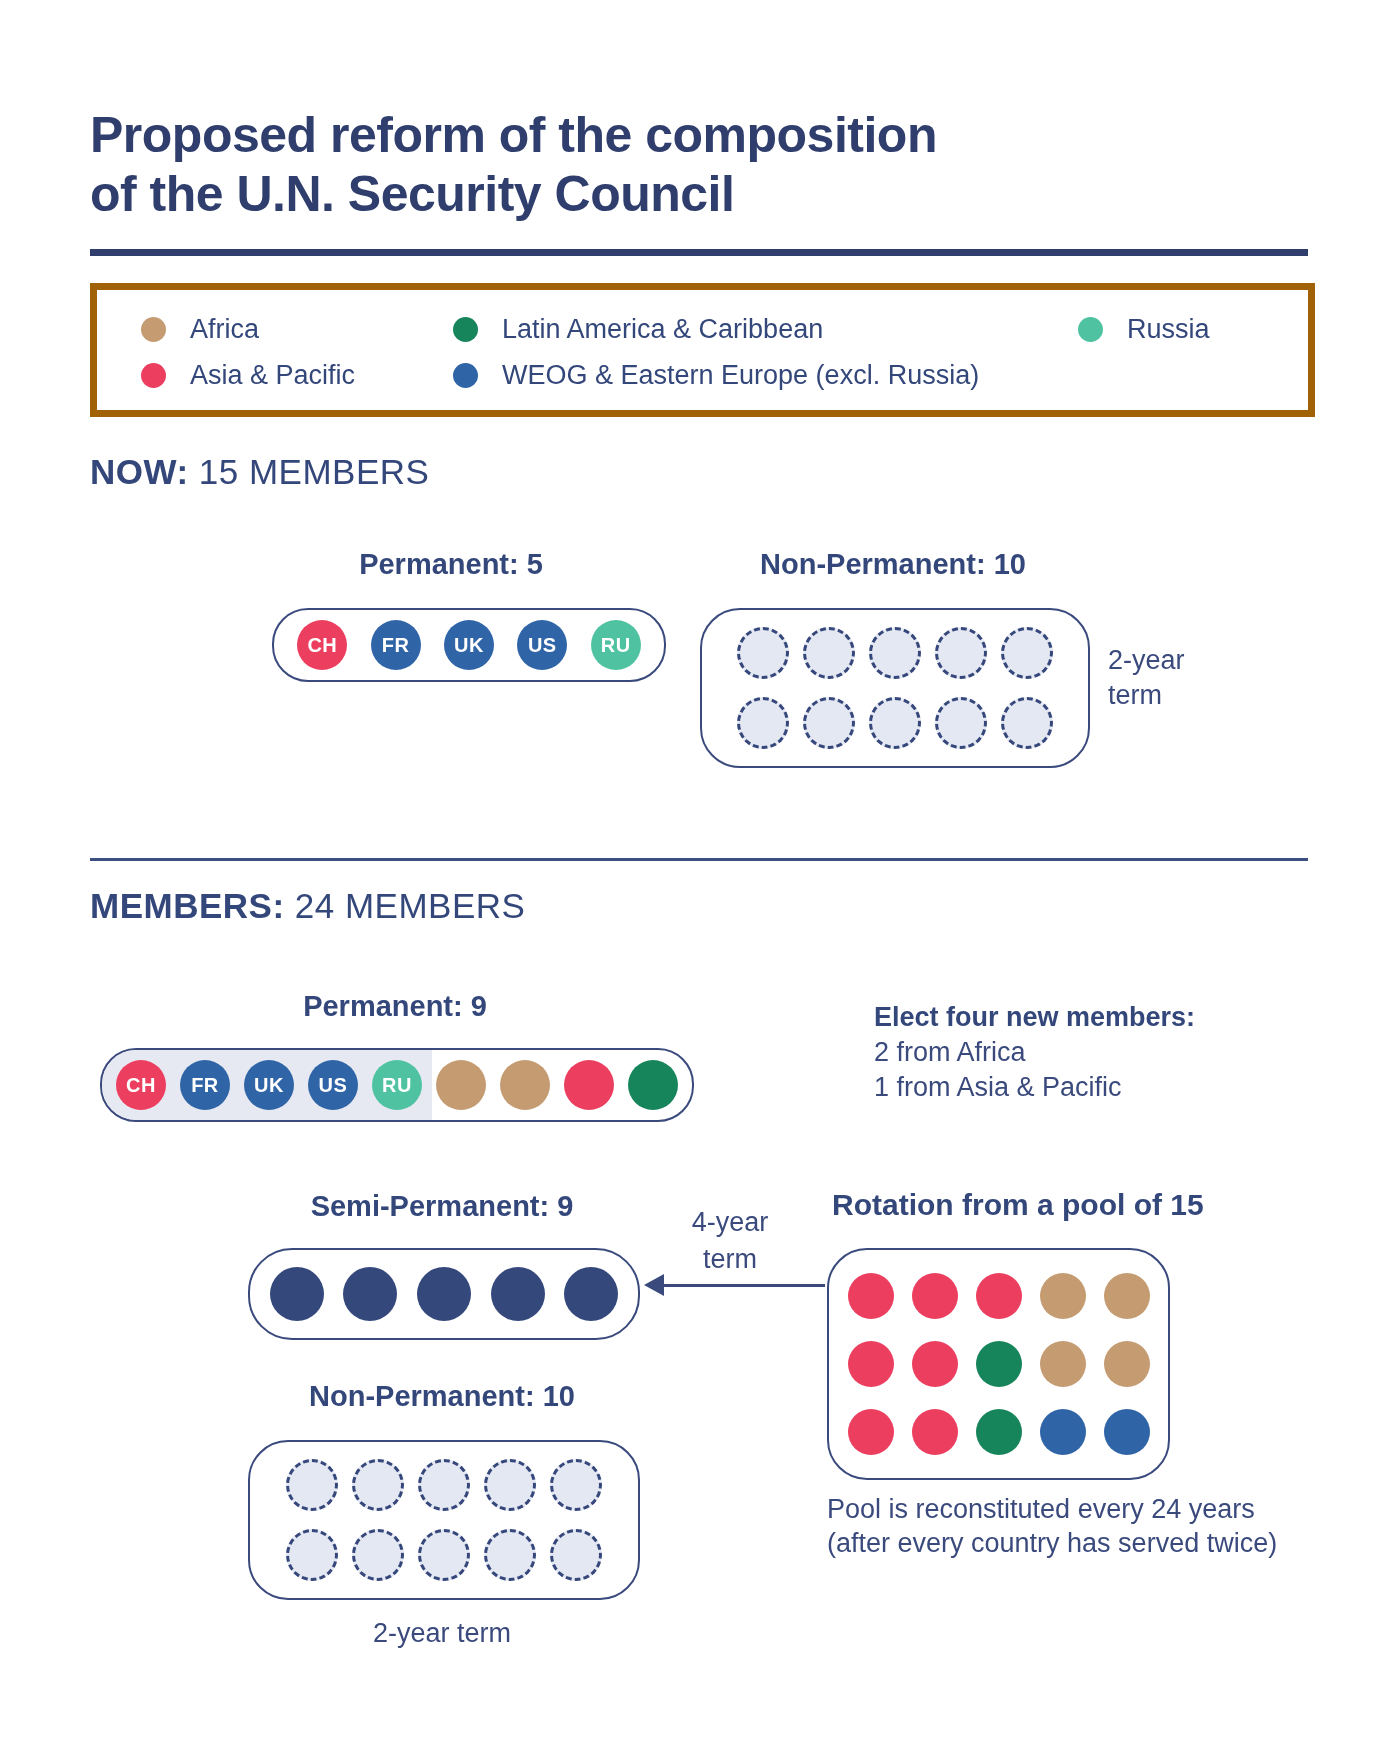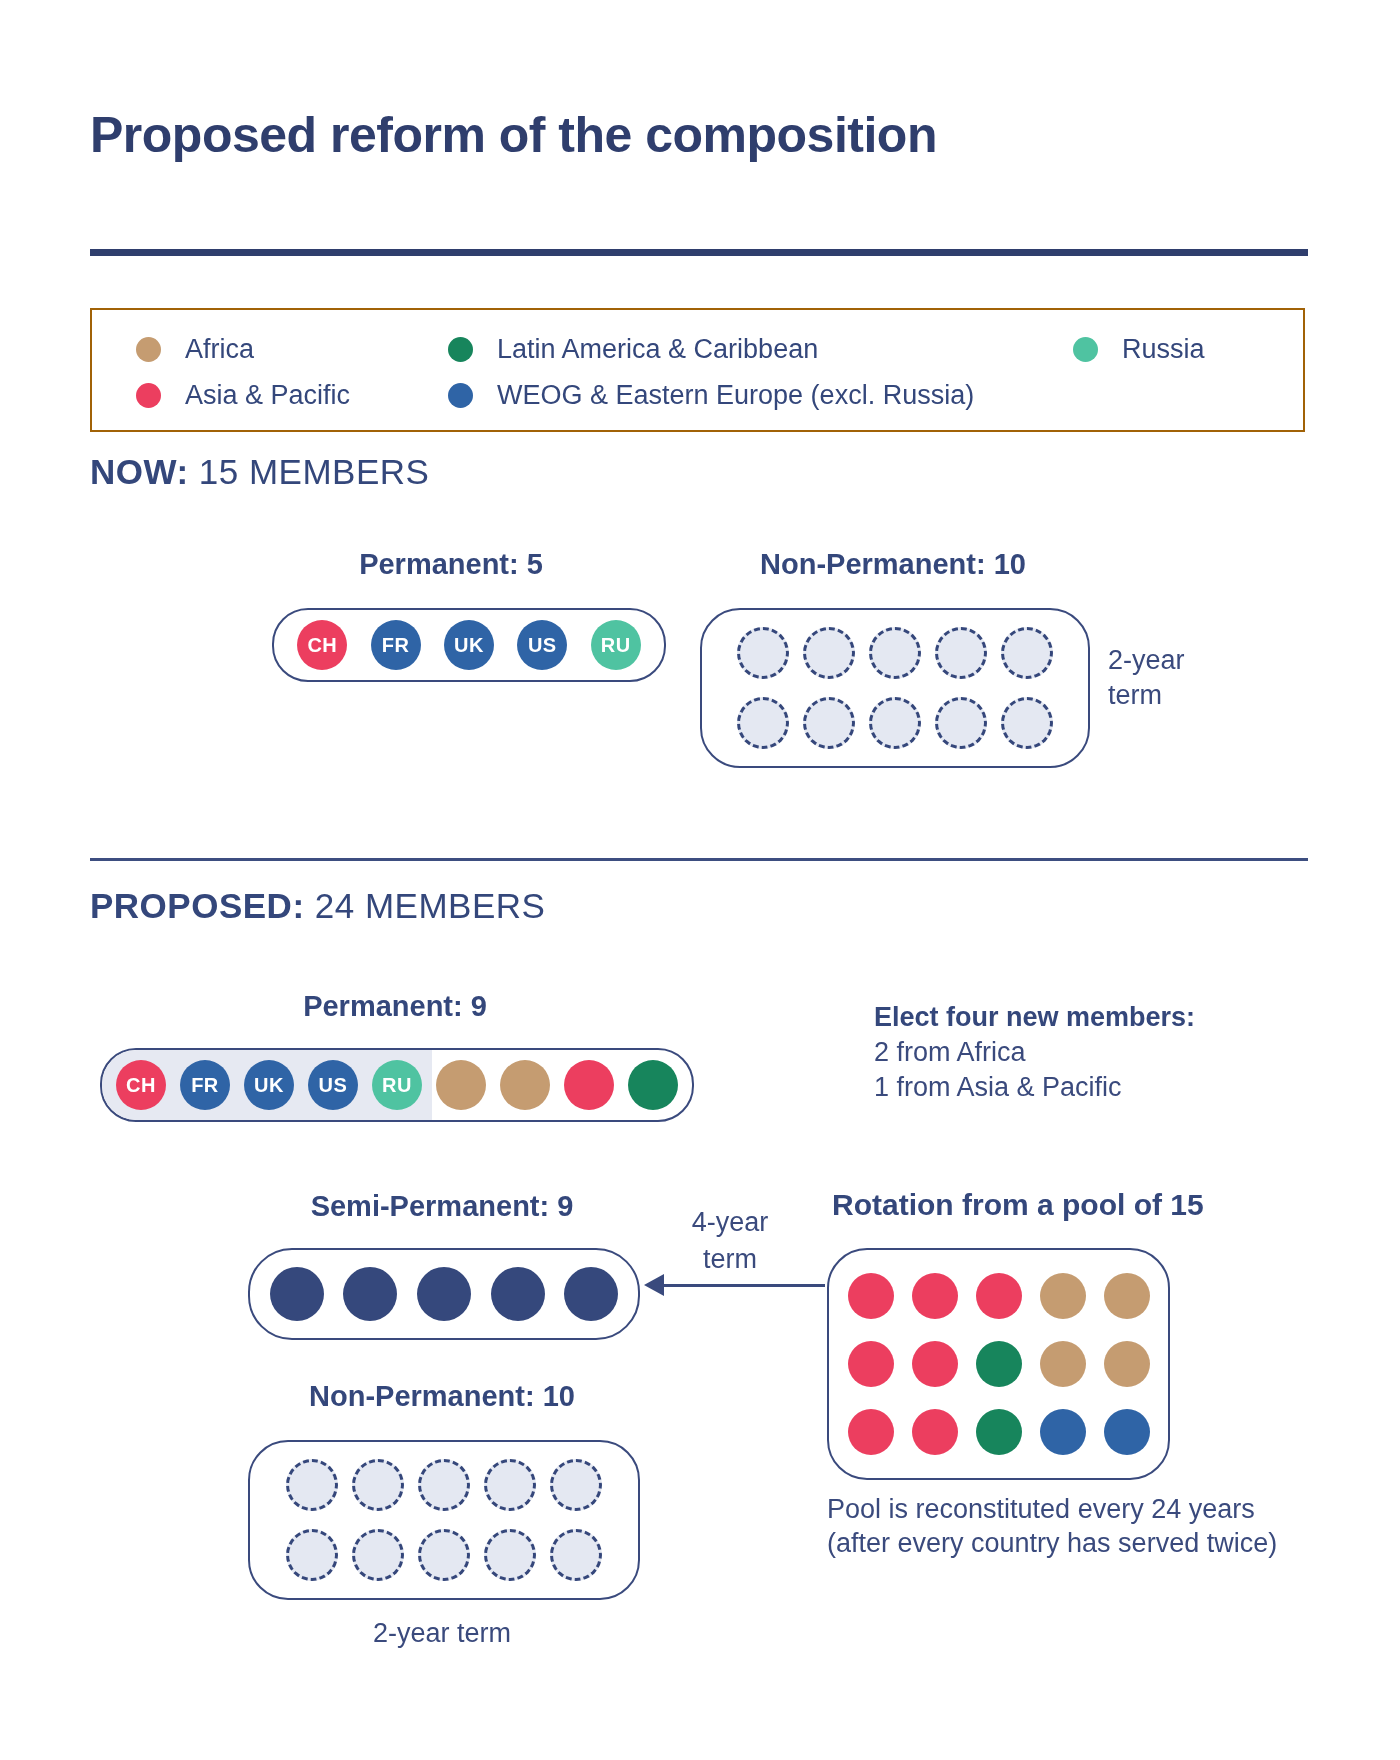--- a/index.html
+++ b/index.html
@@ -10,22 +10,22 @@
   .abs{position:absolute;}
   
   .page-title{
     left:90px;top:72px;width:1230px;
     font-size:50px;line-height:59px;font-weight:700;letter-spacing:-0.5px;
     color:#2F3E6D;
   }
   .thick-rule{left:90px;top:249px;width:1218px;height:7px;background:#2F3E6D;}
   
   .legend{
-    left:90px;top:308px;width:1211px;height:120px;
-    border:2px solid #a16207;background:#ffffff;
+    left:90px;top:283px;width:1211px;height:120px;
+    border:7px solid #a16207;background:#ffffff;
   }
   .legend-col{position:absolute;top:24px;display:flex;flex-direction:column;gap:15px;}
   .legend-col:nth-child(1){left:44px;}
   .legend-col:nth-child(2){left:356px;}
   .legend-col:nth-child(3){left:981px;}
   .legend-item{display:flex;align-items:center;gap:24px;}
   .dot{width:25px;height:25px;border-radius:50%;flex:0 0 auto;}
   .legend-label{font-size:27px;color:#34477B;white-space:nowrap;}
   
   .sec-heading{font-size:35px;letter-spacing:0.5px;color:#34477B;}
@@ -54,21 +54,21 @@
     left:644px;top:1274px;width:0;height:0;
     border-top:11px solid transparent;border-bottom:11px solid transparent;border-right:20px solid #3A4A7D;
   }
   .thin-rule{left:90px;top:858px;width:1218px;height:3px;background:#3D4E80;}
 </style>
 </head>
 <body>
 
 <div class="canvas">
 
-  <h1 class="abs page-title"><span>Proposed reform of the composition</span><br></h1>
+  <h1 class="abs page-title"><span>Proposed reform of the composition</span><br><span>of the U.N. Security Council</span></h1>
 
   <div class="abs thick-rule"></div>
 
   <div class="abs legend">
       <div class="legend-col">
         <div class="legend-item">
           <span class="dot" style="background: rgb(197, 156, 113);"></span>
           <span class="legend-label">Africa</span>
         </div>
         <div class="legend-item">
@@ -115,21 +115,21 @@
       <span class="seat-circle"></span>
       <span class="seat-circle"></span>
       <span class="seat-circle"></span>
       <span class="seat-circle"></span>
       <span class="seat-circle"></span>
     </div>
   <div class="abs note" style="left:1108px;top:643px;"><span>2-year</span><br><span>term</span></div>
 
   <div class="abs thin-rule"></div>
 
-  <div class="abs sec-heading" style="left:90px;top:886px;"><b>PROPOSED:</b><span> 24 MEMBERS</span></div>
+  <div class="abs sec-heading" style="left:90px;top:886px;"><b>MEMBERS:</b><span> 24 MEMBERS</span></div>
 
   <div class="abs group-title" style="left:100px;top:990px;width:590px;">Permanent: 9</div>
   <div class="abs pill" style="left:100px;top:1048px;width:590px;height:70px;position:absolute;overflow:hidden;">
     <span class="shade"></span>
     <span style="display:contents;"><span class="member-circle" style="background: rgb(236, 62, 95);">CH</span><span class="member-circle" style="background: rgb(47, 100, 166);">FR</span><span class="member-circle" style="background: rgb(47, 100, 166);">UK</span><span class="member-circle" style="background: rgb(47, 100, 166);">US</span><span class="member-circle" style="background: rgb(79, 195, 161);">RU</span></span>
     <span style="display:contents;"><span class="plain-circle" style="background: rgb(197, 156, 113);"></span><span class="plain-circle" style="background: rgb(197, 156, 113);"></span><span class="plain-circle" style="background: rgb(236, 62, 95);"></span><span class="plain-circle" style="background: rgb(23, 133, 92);"></span></span>
   </div>
 
   <div class="abs note" style="left:838px;top:1000px;margin-left:36px;">
     <div><b>Elect four new members:</b></div>

